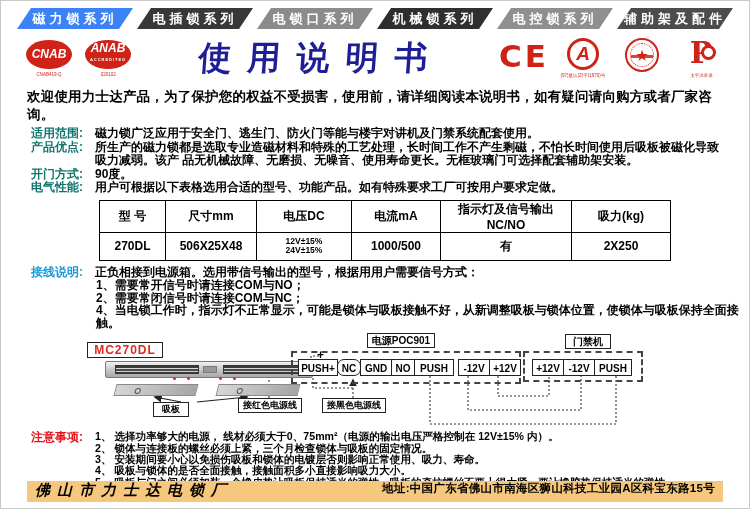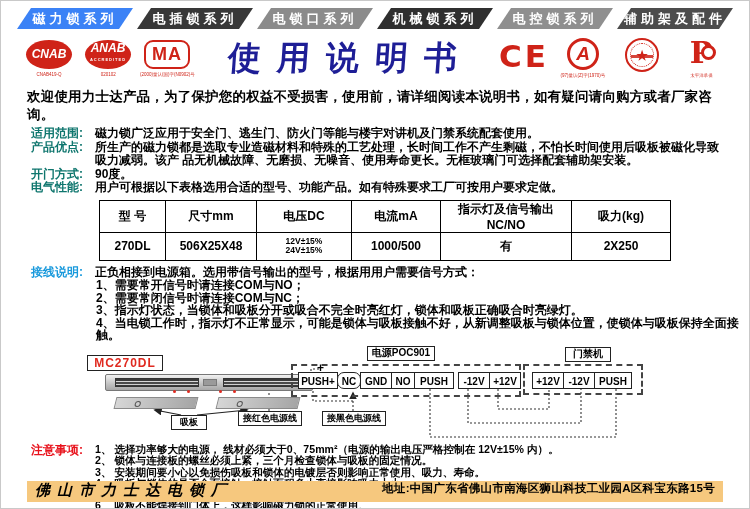--- a/index.html
+++ b/index.html
@@ -120,26 +120,20 @@
           </div>
         <div class="cap">CNAB419-Q</div>
       </div>
       <div class="cert">
         <div class="oval">
           <span>ANAB</span>
           <span class="sub">ACCREDITED</span>
         </div>
         <div class="cap">020102</div>
       </div>
-      <div class="cert">
-        <div class="ma">
-            <span>MA</span>
-          </div>
-        <div class="cap">(2000)量认(国)字(N0902)号</div>
-      </div>
     </div>
 
     <div class="title">使用说明书</div>
 
     <div class="certs">
       <div class="cert">
         <div class="ce">CE</div>
       </div>
       <div class="cert">
         <div class="cal">
@@ -212,21 +206,20 @@
   </table>
 
   <div class="wiring">
     <div class="wirehead">
       <span class="lbl">接线说明:</span>
       <span class="txt">正负相接到电源箱。选用带信号输出的型号，根据用用户需要信号方式：</span>
     </div>
     <div class="wireitems">
       <div>1、需要常开信号时请连接COM与NO；</div>
       <div>2、需要常闭信号时请连接COM与NC；</div>
-      <div>3、指示灯状态，当锁体和吸板分开或吸合不完全时亮红灯，锁体和吸板正确吸合时亮绿灯。</div>
       <div>4、当电锁工作时，指示灯不正常显示，可能是锁体与吸板接触不好，从新调整吸板与锁体位置，使锁体与吸板保持全面接触。</div>
     </div>
   </div>
 
   <div class="diagram">
     <svg class="dsvg" width="750" height="97">
       <defs>
         <marker id="arr" viewBox="0 0 10 10" refX="8" refY="5" markerWidth="7" markerHeight="7" orient="auto">
           <path d="M0,0 L10,5 L0,10 z" fill="#222"></path>
         </marker>
@@ -260,21 +253,21 @@
     <div class="plate" style="left:114px;">
         <span class="hole"></span>
       </div>
     <div class="plate" style="left:216px;">
         <span class="hole"></span>
       </div>
 
     <span class="pm" style="left:316px;top:18px;">+</span>
     <span class="pm" style="left:306px;top:32px;">−</span>
 
-    <div class="box wirelabel" style="left:170px;top:70px;width:36px;height:15px;">吸板</div>
+    <div class="box wirelabel" style="left:152px;top:70px;width:36px;height:15px;">吸板</div>
     <div class="box wirelabel" style="left:237px;top:66px;width:64px;height:15px;">接红色电源线</div>
     <div class="box wirelabel" style="left:321px;top:66px;width:64px;height:15px;">接黑色电源线</div>
 
     <div class="box" style="left:366px;top:1px;width:68px;height:15px;font-weight:bold;">电源POC901</div>
     <div class="dash" style="left:290px;top:19px;width:230px;height:33px;"></div>
     <div class="term" style="left:298px;top:27px;">
       <div class="cell" style="width:40px;">PUSH+</div>
       <div class="cell" style="width:24px;border-radius:7px;">NC</div>
       <div class="cell" style="width:32px;">GND</div>
       <div class="cell" style="width:24px;">NO</div>

